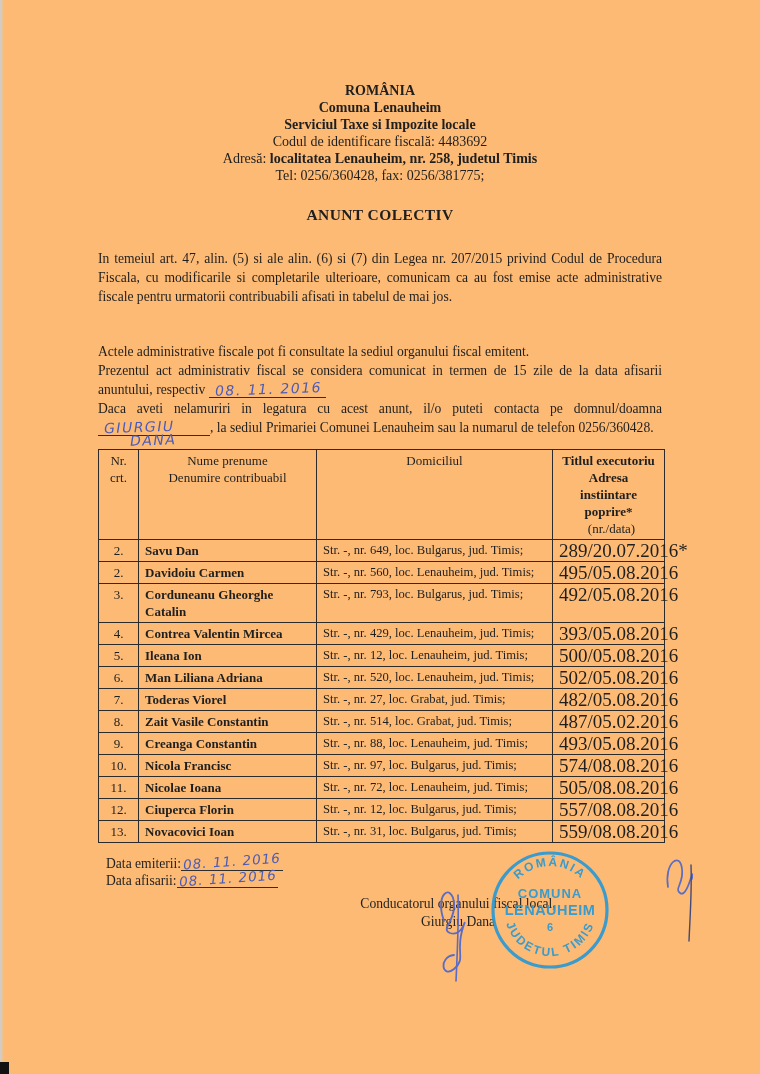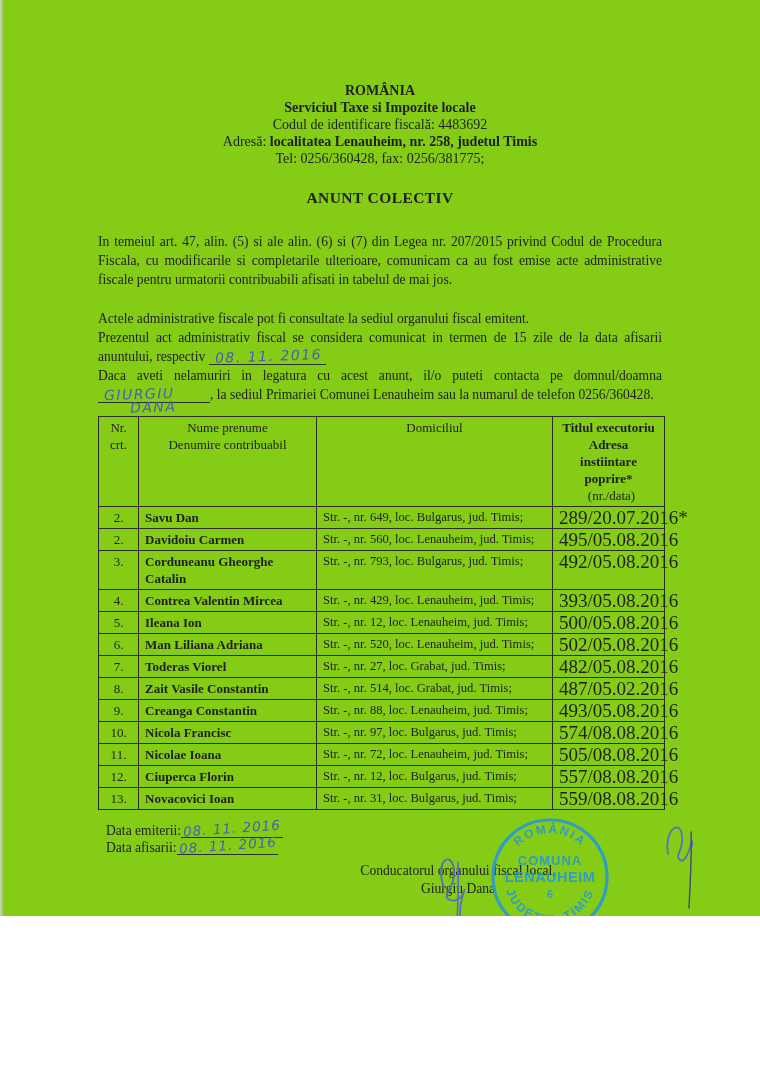--- a/index.html
+++ b/index.html
@@ -6,22 +6,22 @@
   html, body { margin: 0; padding: 0; }
   body {
     width: 760px; height: 1074px;
     background: #ffffff;
     font-family: "Liberation Serif", serif;
     color: #1f1f1f;
     -webkit-font-smoothing: antialiased;
   }
   .page {
     position: relative;
-    width: 760px; height: 916px;
-    background: #84cc16;
+    width: 760px; height: 1074px;
+    background: #fdba74;
     overflow: hidden;
   }
   
   .edge-strip {
     position: absolute; left: 0; top: 0; width: 4px; height: 1074px;
     background: linear-gradient(to right, #cfcfcf, rgba(255,255,255,0));
   }
   .corner-mark {
     position: absolute; left: 0; top: 1062px; width: 9px; height: 12px;
     background: #111;
@@ -35,21 +35,21 @@
   .lh-line { margin: 0; }
 
   
   .title-block { text-align: center; margin-top: 22px; line-height: 17px; }
   .doc-title { font-weight: bold; font-size: 15.5px; letter-spacing: 0.4px; margin: 0; }
   .doc-subtitle { font-weight: bold; font-size: 14px; margin: 0; }
 
   
   .para { font-size: 13.6px; line-height: 19px; text-align: justify; margin: 0; }
   .p1 { margin-top: 26px; }
-  .block2 { margin-top: 20px; }
+  .block2 { margin-top: 36px; }
 
   
   .hand {
     font-family: "DejaVu Sans", sans-serif;
     font-style: italic;
     color: #4a5cb8;
     letter-spacing: 1.5px;
     font-size: 14px;
     display: inline-block;
     transform: rotate(-2deg);
@@ -115,20 +115,21 @@
 <body>
 
 <div class="page">
   <div class="edge-strip"></div>
   <div class="corner-mark"></div>
 
   <div class="doc">
 
     <div class="letterhead">
       <p class="lh-line b">ROMÂNIA</p>
+      <p class="lh-line b">Comuna Lenauheim</p>
       <p class="lh-line b">Serviciul Taxe si Impozite locale</p>
       <p class="lh-line">Codul de identificare fiscală: 4483692</p>
       <p class="lh-line"><span>Adresă:</span> <span class="b">localitatea Lenauheim, nr. 258, judetul Timis</span></p>
       <p class="lh-line">Tel: 0256/360428, fax: 0256/381775;</p>
     </div>
 
     <div class="title-block">
       <p class="doc-title">ANUNT COLECTIV</p>
     </div>
 

